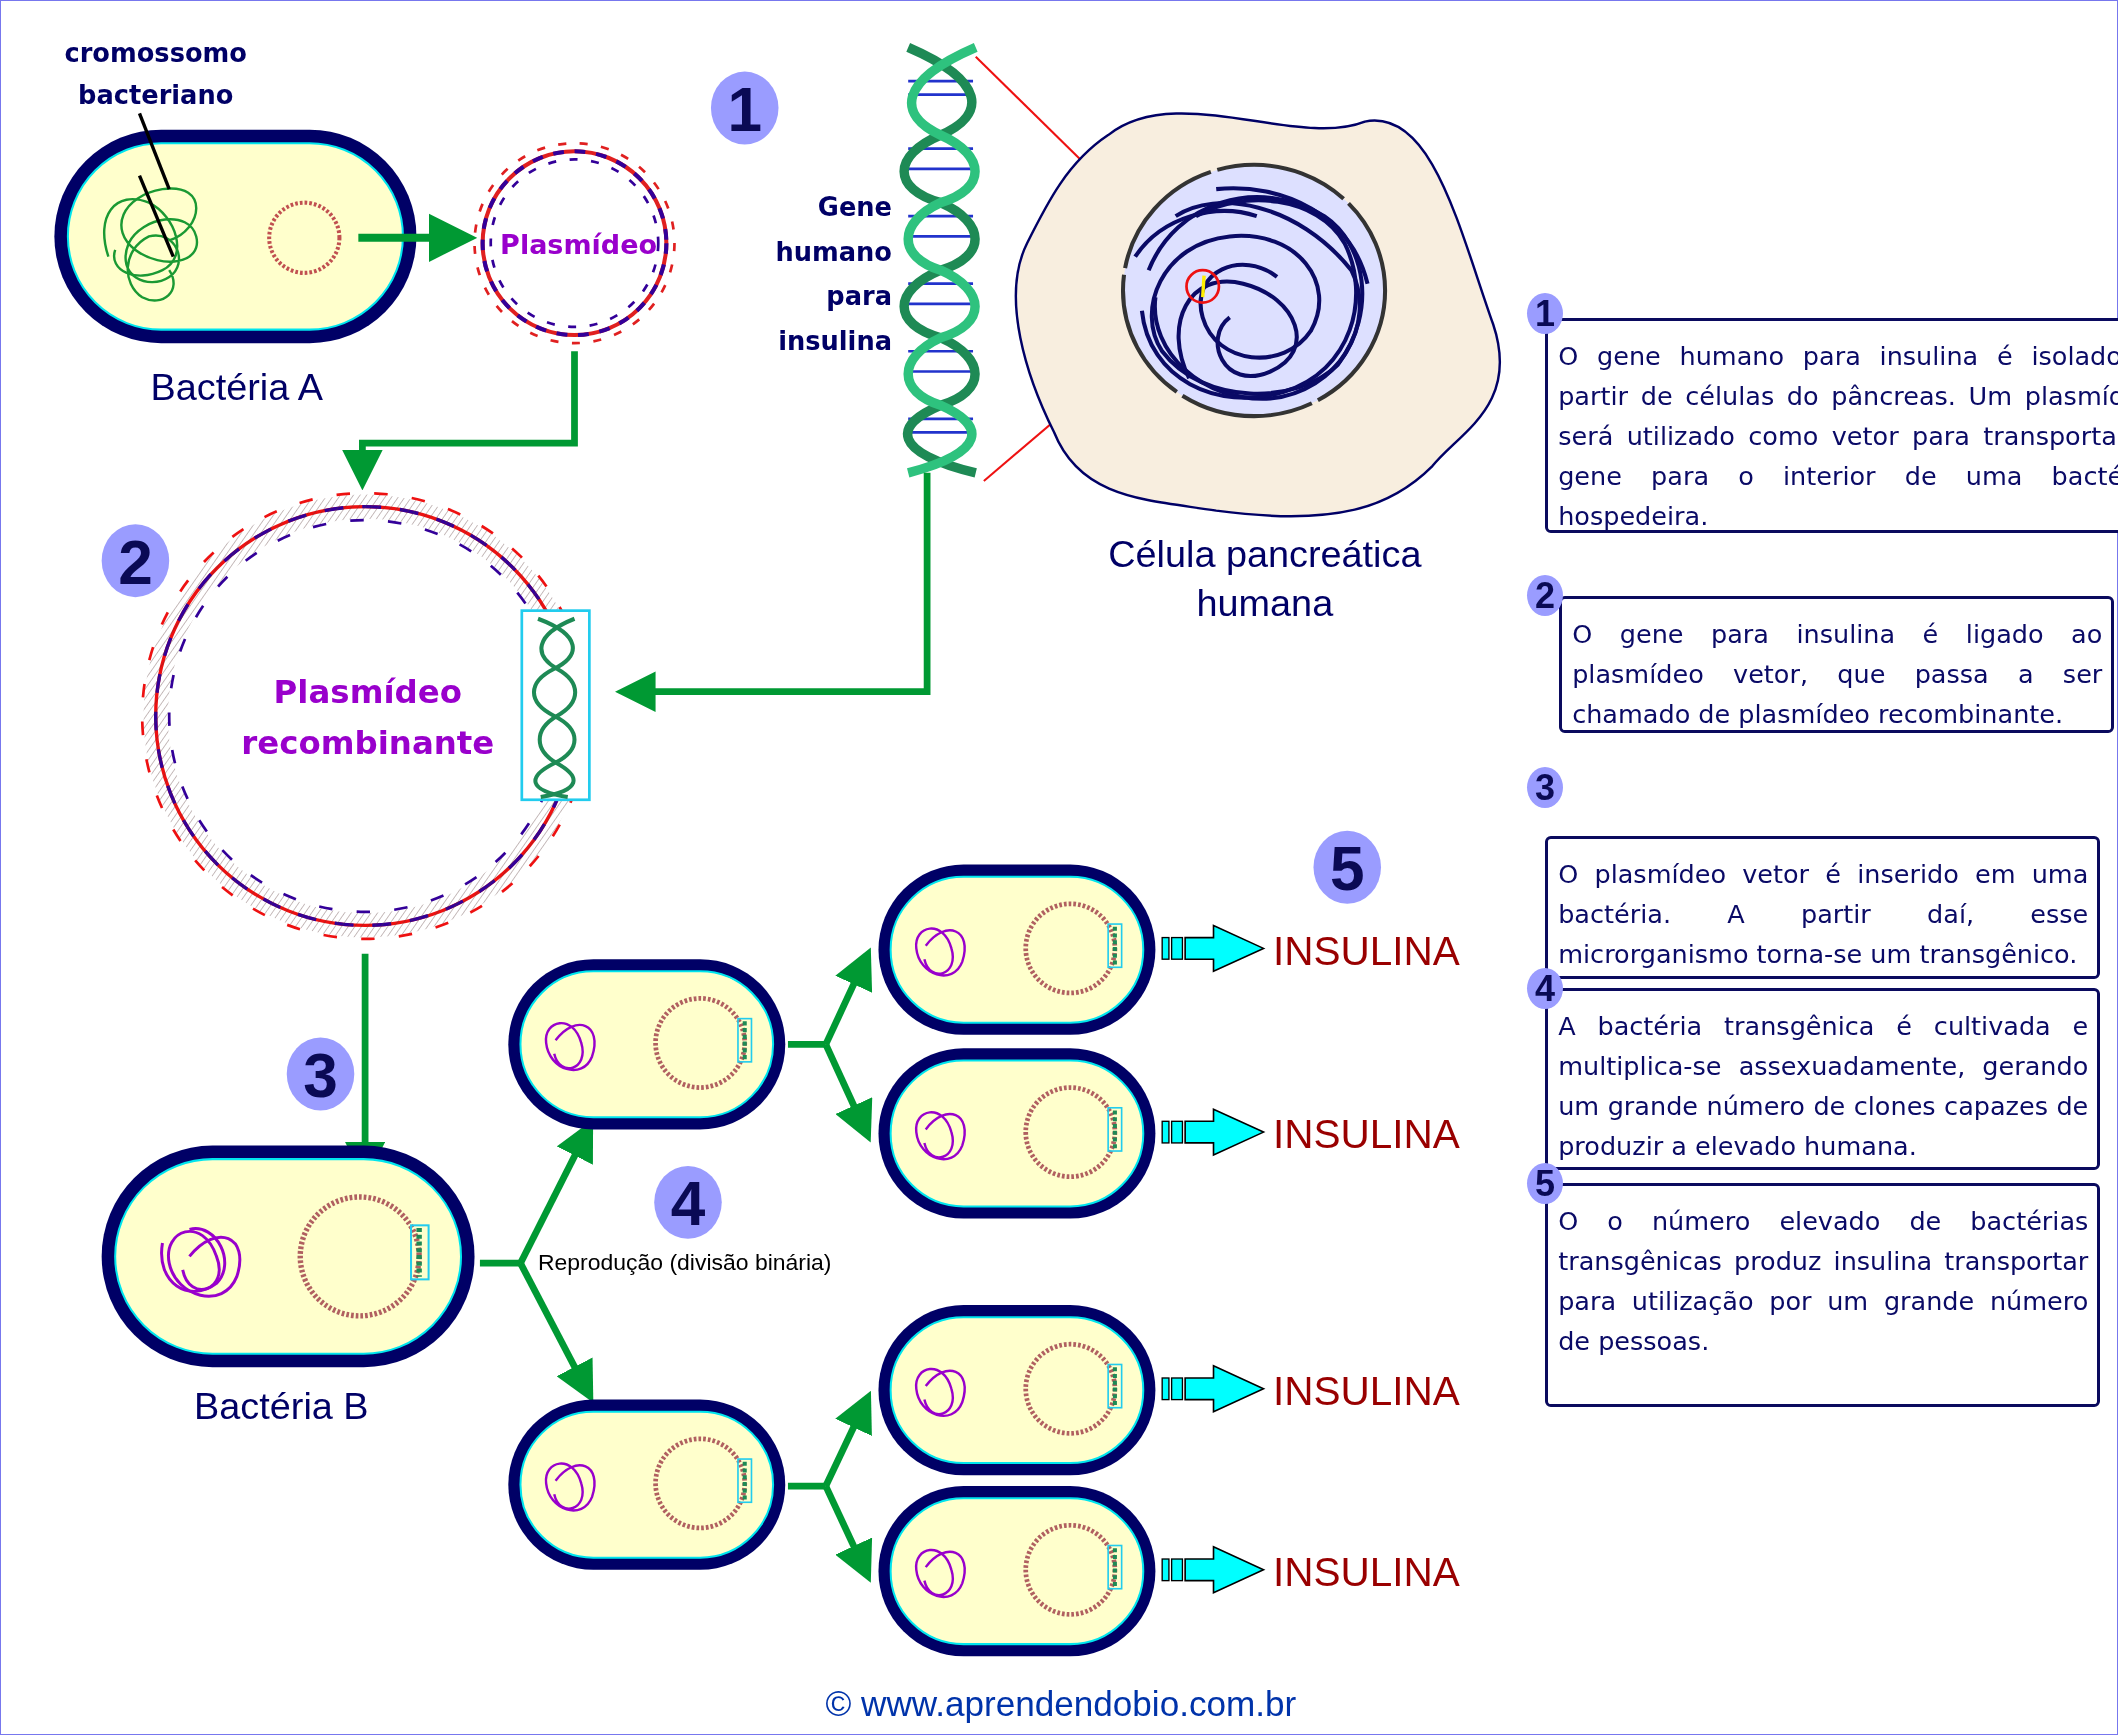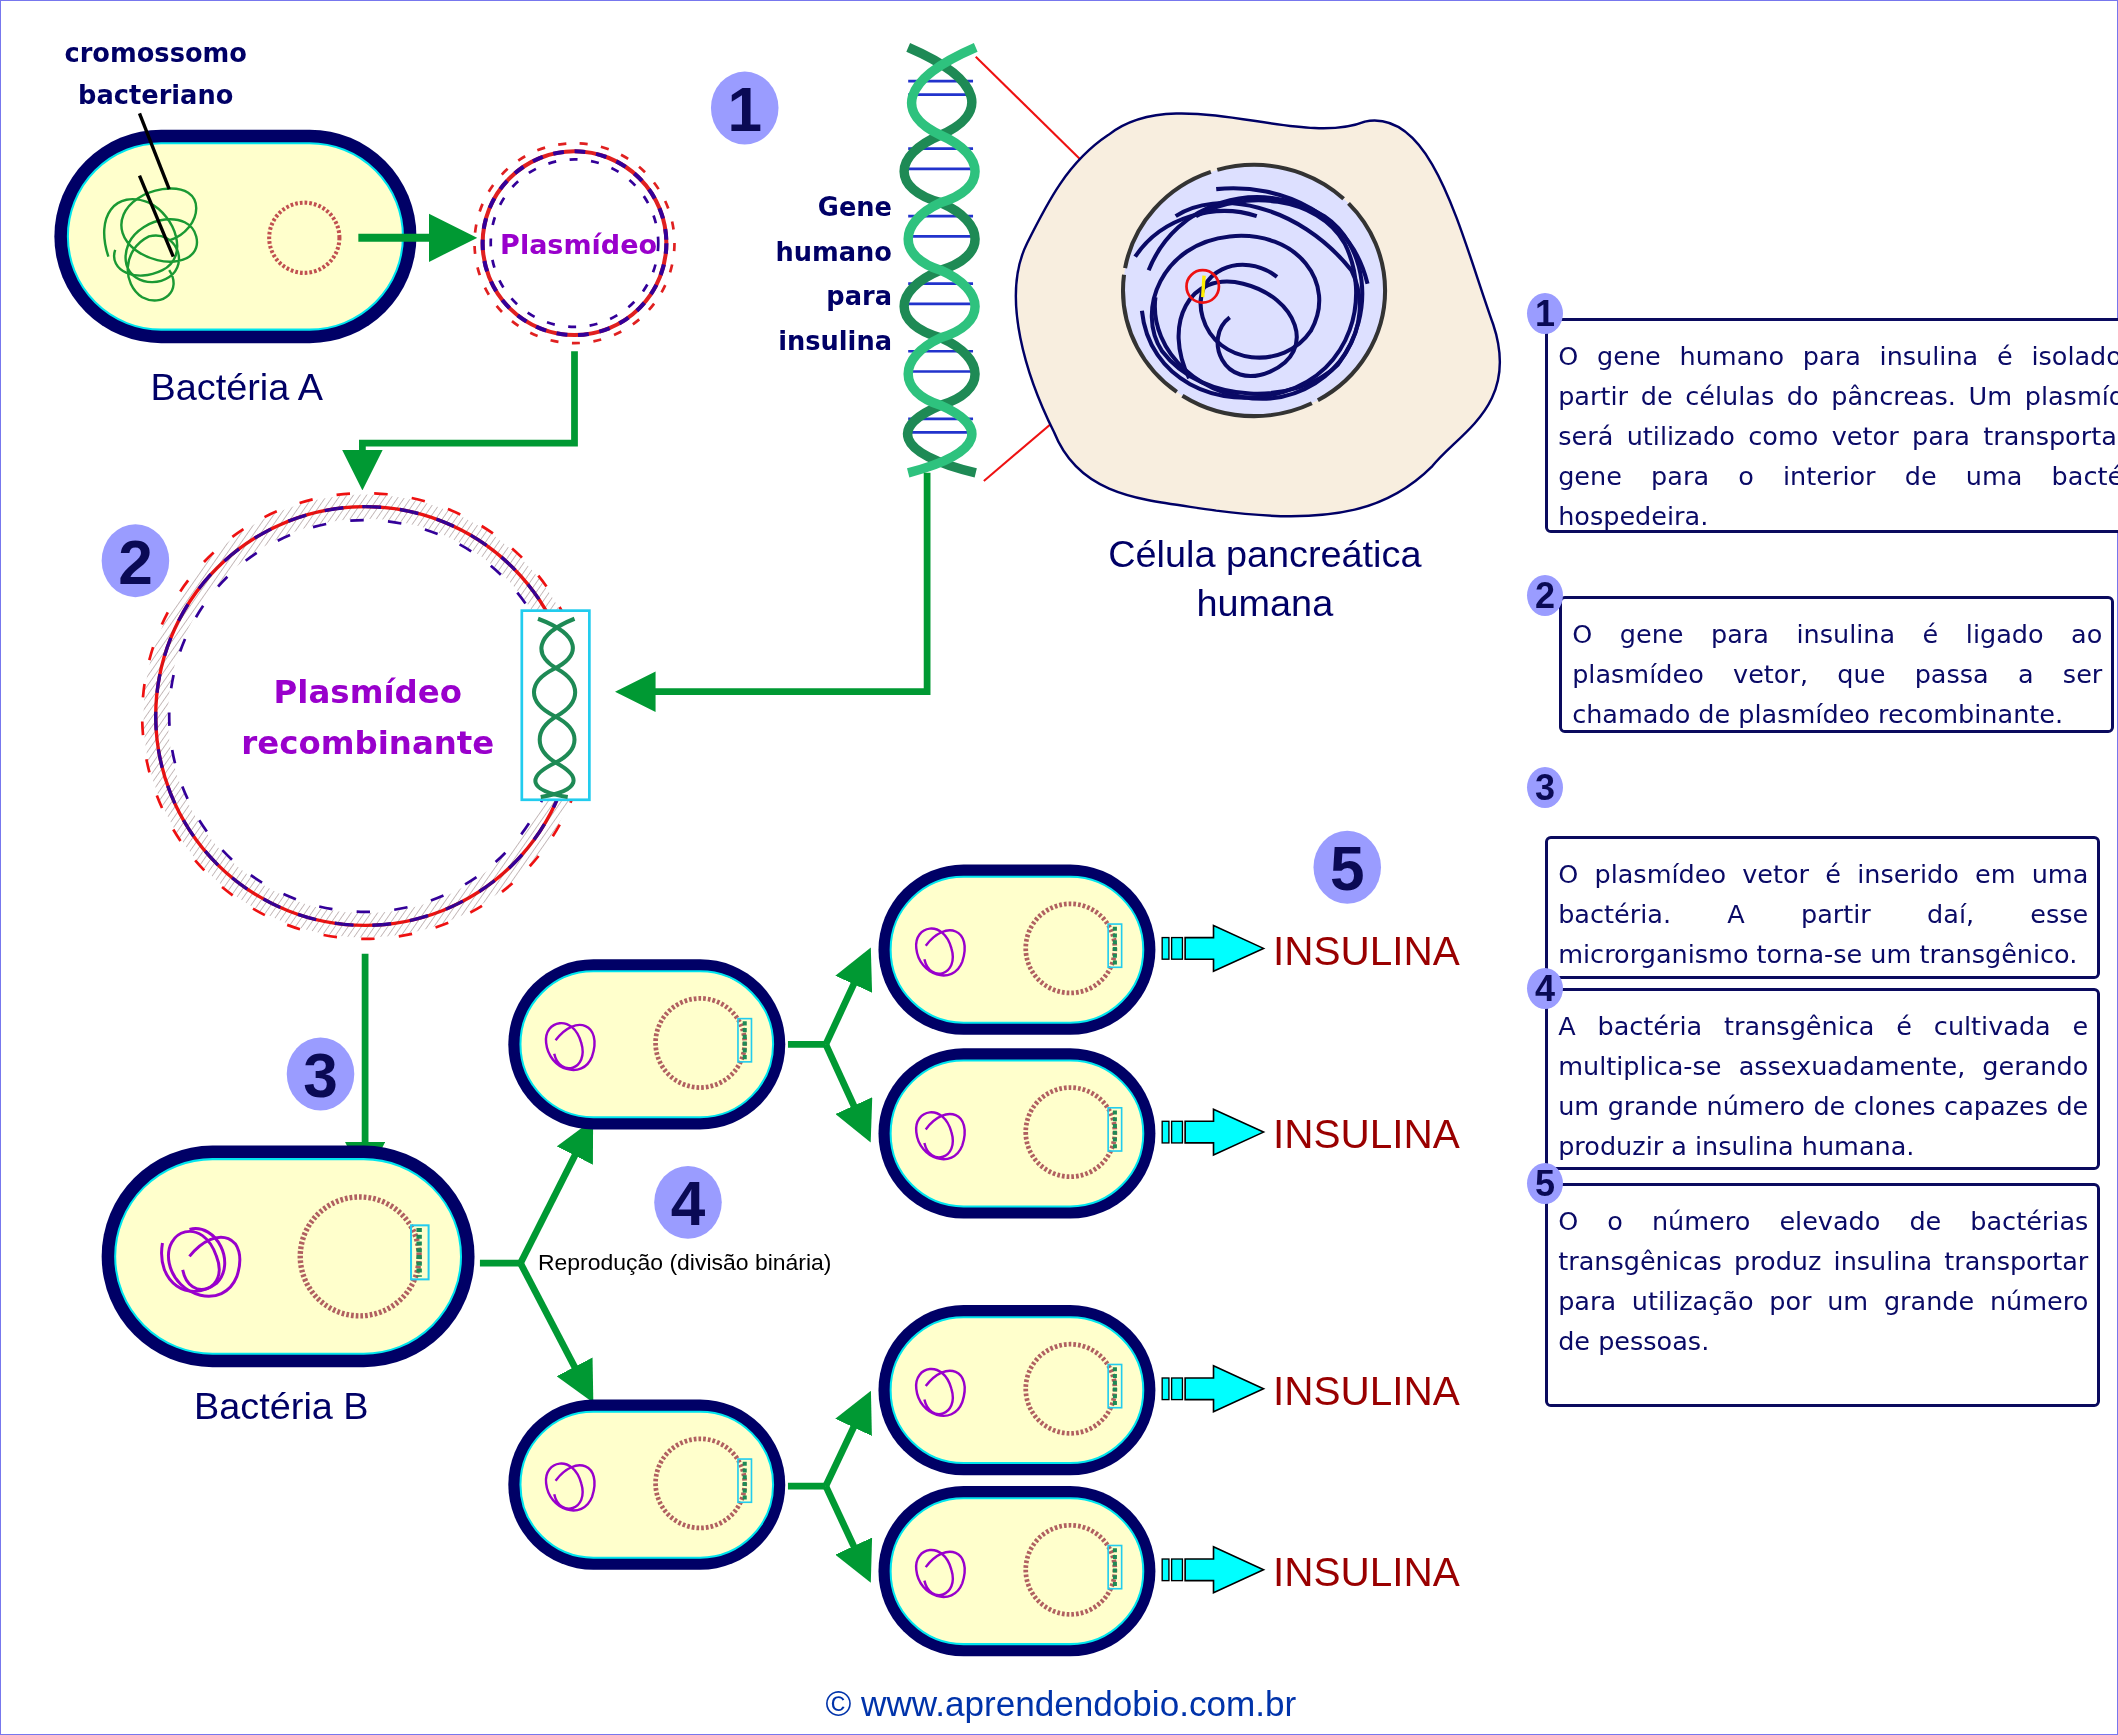--- a/index.html
+++ b/index.html
@@ -264,20 +264,20 @@
 </div>
 <div>
   <div class="info-box" style="left:1545px;top:596px;width:555px;height:137px;margin-left:14px;"><span>O gene para insulina é ligado ao plasmídeo vetor, que passa a ser chamado de plasmídeo recombinante.</span></div>
   <div class="info-badge" style="left:1527px;top:575px;">2</div>
 </div>
 <div>
   <div class="info-box" style="left:1545px;top:790px;width:555px;height:143px;margin-top:46px;"><span>O plasmídeo vetor é inserido em uma bactéria. A partir daí, esse microrganismo torna-se um transgênico.</span></div>
   <div class="info-badge" style="left:1527px;top:767px;">3</div>
 </div>
 <div>
-  <div class="info-box" style="left:1545px;top:988px;width:555px;height:182px;"><span>A bactéria transgênica é cultivada e multiplica-se assexuadamente, gerando um grande número de clones capazes de produzir a insulina humana.</span></div>
+  <div class="info-box" style="left:1545px;top:988px;width:555px;height:182px;"><span>A bactéria transgênica é cultivada e multiplica-se assexuadamente, gerando um grande número de clones capazes de produzir a elevado humana.</span></div>
   <div class="info-badge" style="left:1527px;top:968px;">4</div>
 </div>
 <div>
   <div class="info-box" style="left:1545px;top:1183px;width:555px;height:224px;"><span>O o número elevado de bactérias transgênicas produz insulina transportar para utilização por um grande número de pessoas.</span></div>
   <div class="info-badge" style="left:1527px;top:1163px;">5</div>
 </div>
 
 
 </body></html>

